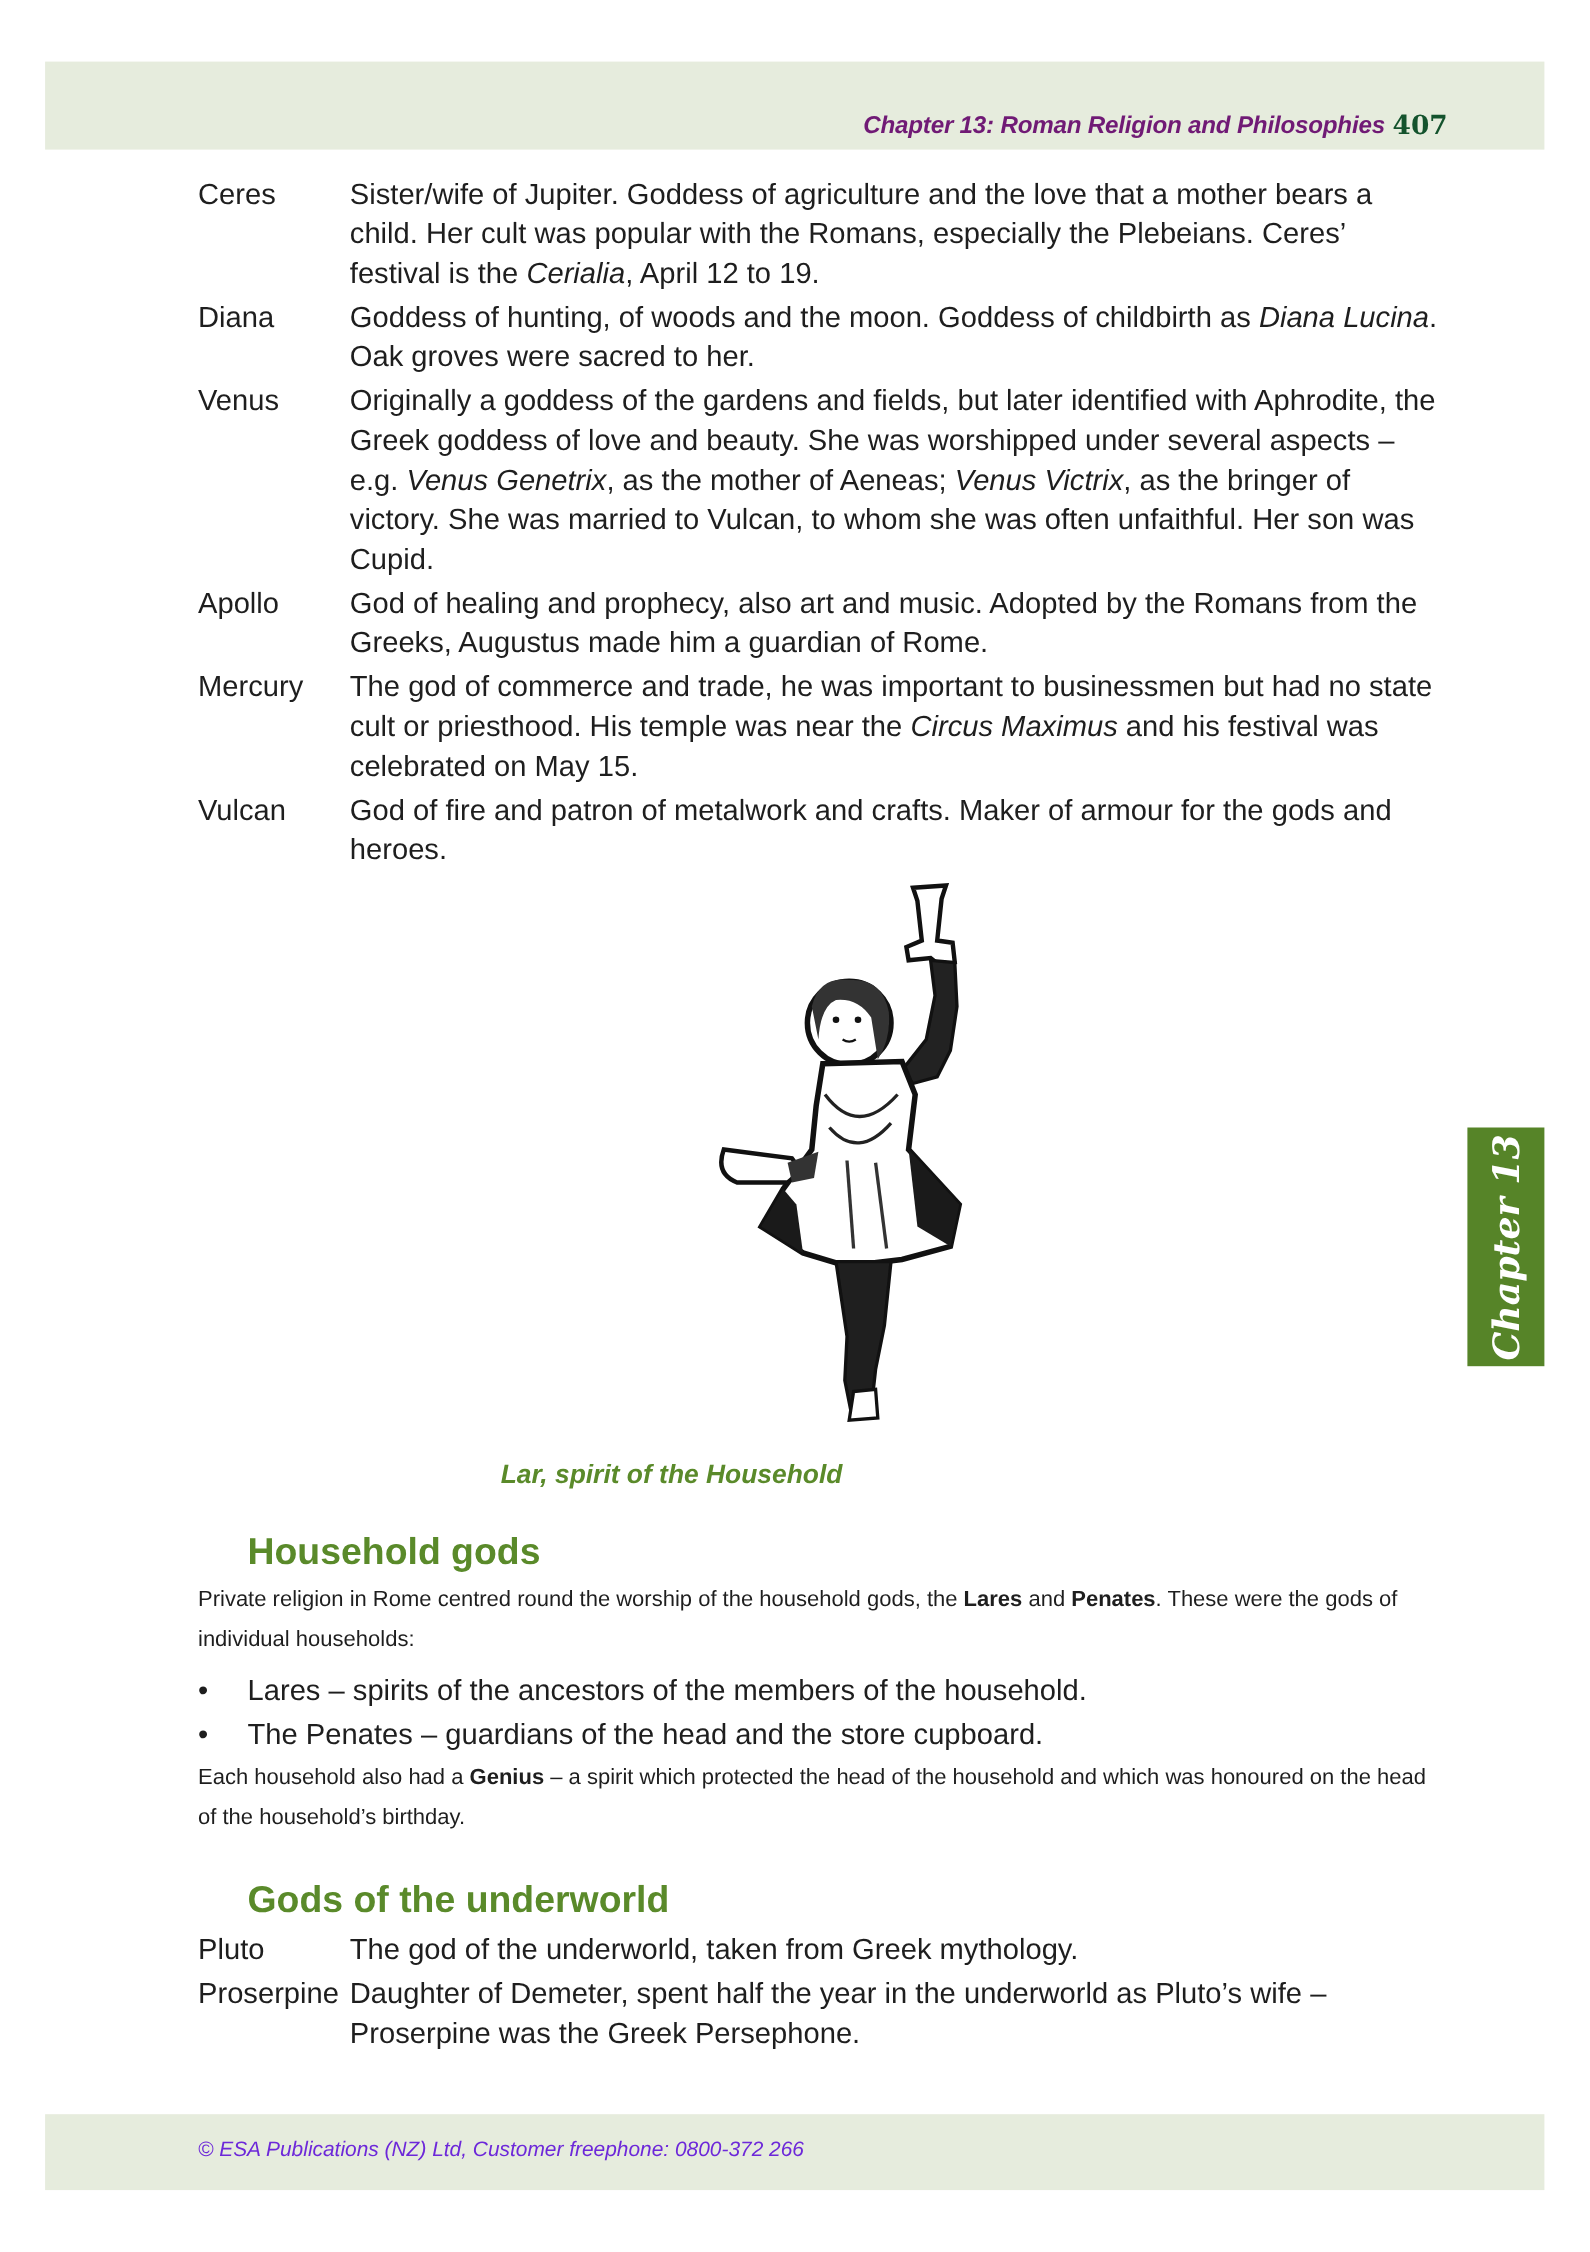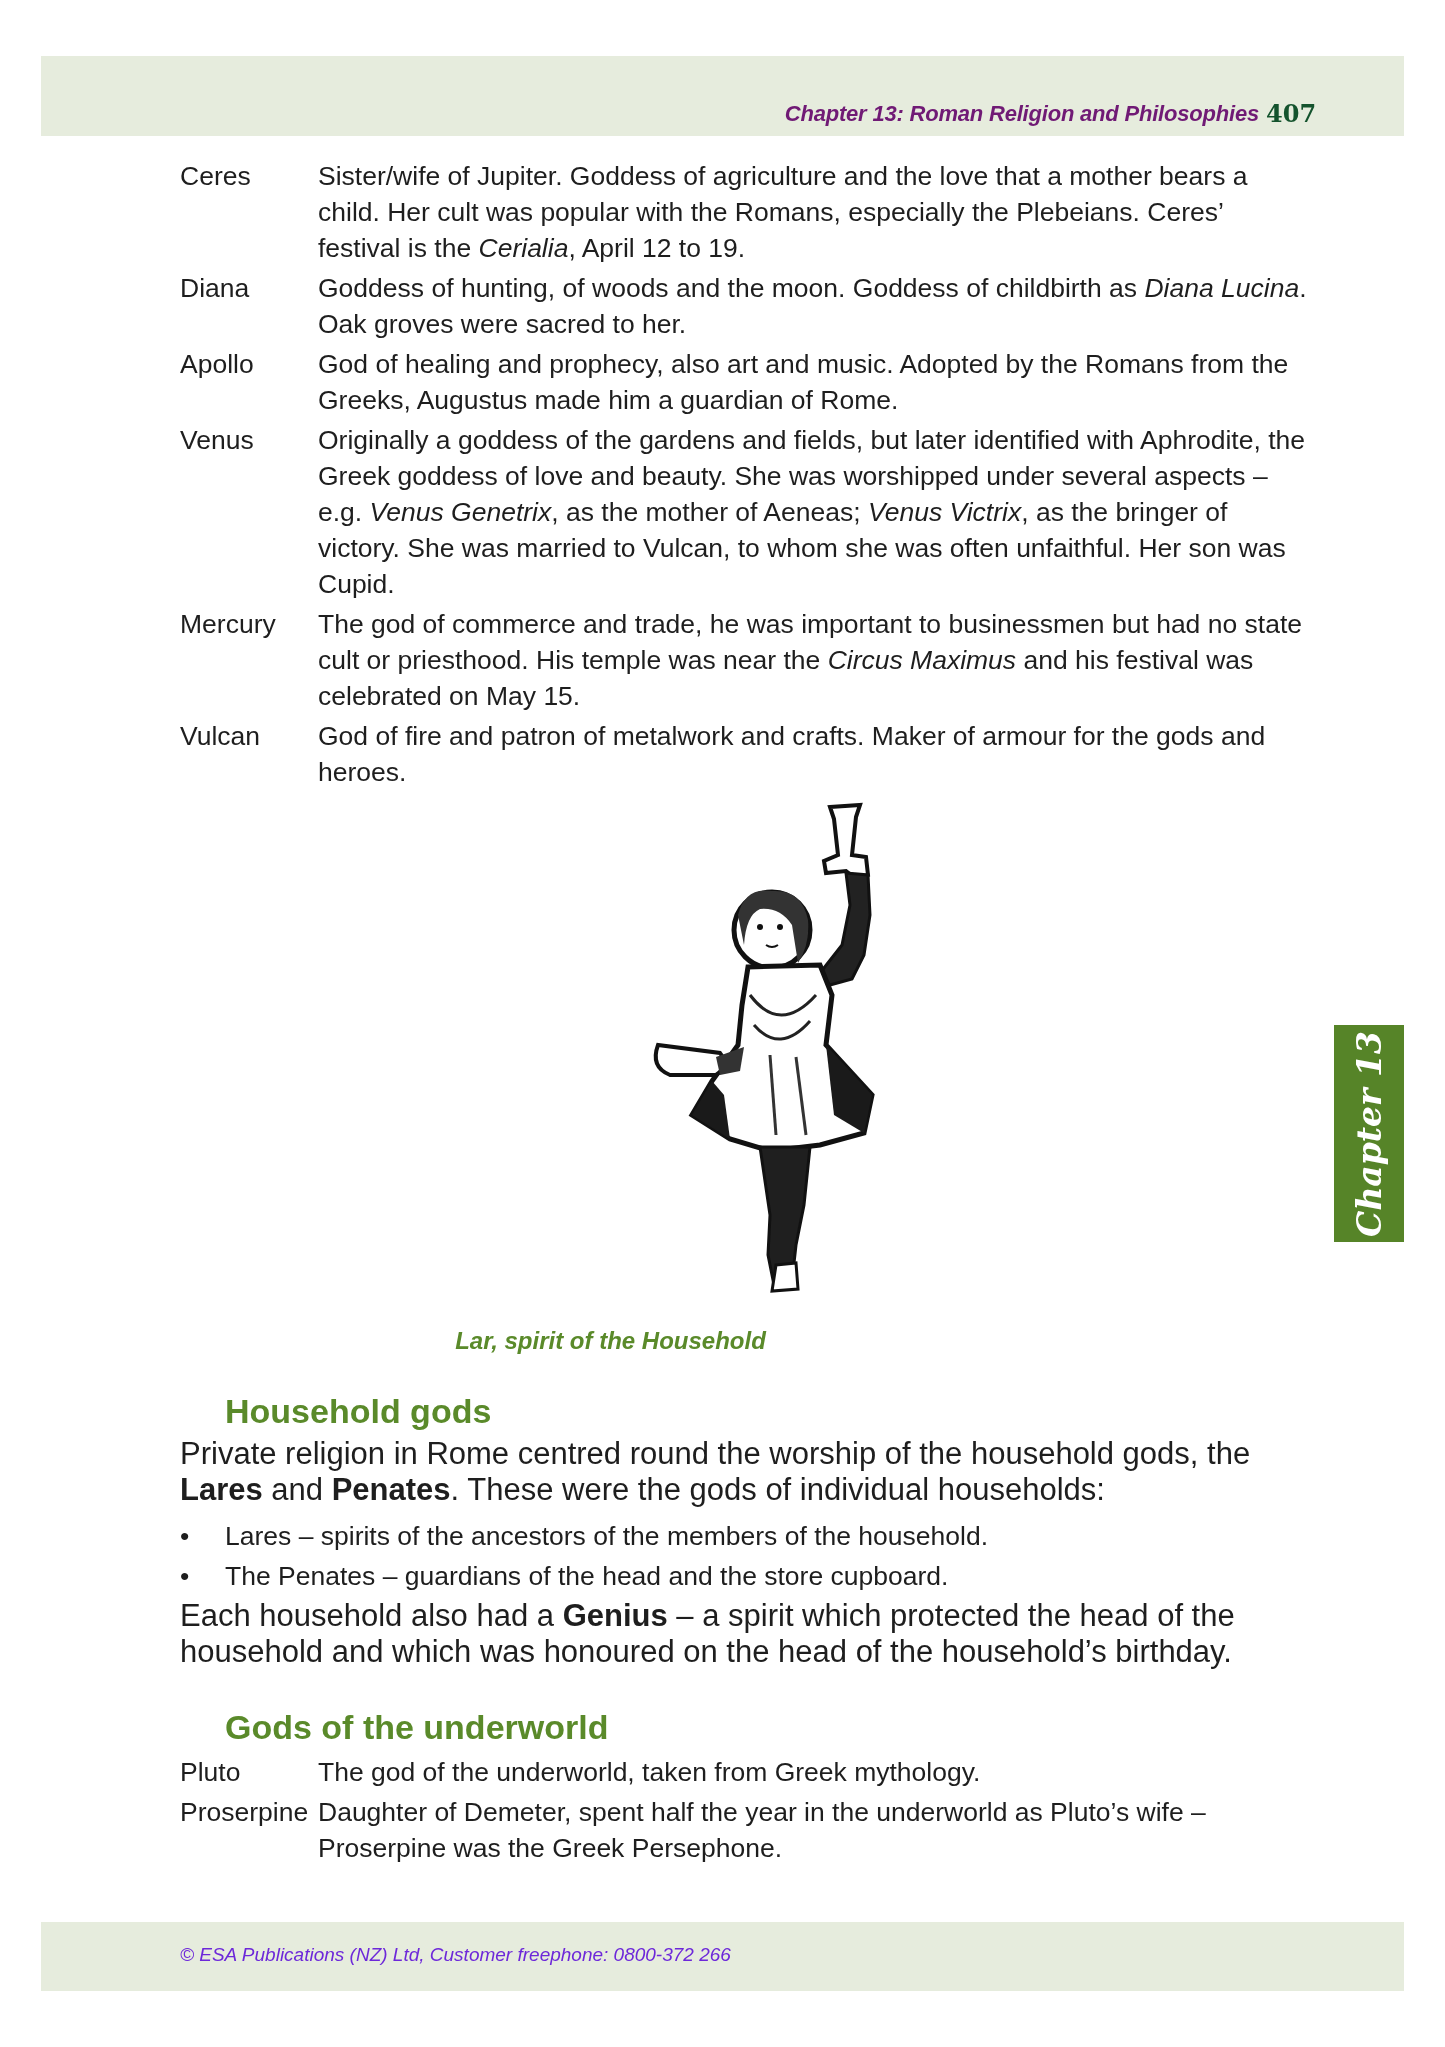--- a/index.html
+++ b/index.html
@@ -23,21 +23,21 @@
   .caption { position: absolute; left: 0; width: 1221px; top: 1327px; text-align: center;
              font-style: italic; font-weight: bold; font-size: 24px; color: #5a8a2a; }
 
   .side-tab { position: absolute; left: 1334px; top: 1025px; width: 70px; height: 217px;
               background: #568428; }
   .side-tab span { position: absolute; left: 50%; top: 50%; transform: translate(-50%, -50%) rotate(-90deg);
                    white-space: nowrap; font-family: "DejaVu Serif", serif; font-style: italic; font-weight: bold;
                    font-size: 33px; color: #ffffff; }
 
   .section-heading { position: absolute; left: 180px; font-weight: bold; font-size: 34px; color: #5a8a2a; margin-left: 45px; }
-  .para { position: absolute; left: 180px; width: 1130px; font-size: 31px; line-height: 36px; }
+  .para { position: absolute; left: 180px; width: 1130px; font-size: 20px; line-height: 36px; }
   .bullets { position: absolute; left: 180px; width: 1130px; font-size: 26.5px; line-height: 36px;
              margin: 0; padding: 0; list-style: none; }
   .bullets li { display: flex; margin-bottom: 4px; }
   .bullets .dot { width: 45px; flex-shrink: 0; }
 
   .footer-band { position: absolute; left: 41px; top: 1922px; width: 1363px; height: 69px;
                  background: #e6ecdd; }
   .footer-text { position: absolute; left: 180px; top: 1944px; font-style: italic; font-size: 19px;
                  color: #6d28d9; }
 </style>
@@ -51,26 +51,26 @@
 <div class="content">
   <div class="entry">
     <div class="term">Ceres</div>
     <div class="def">Sister/wife of Jupiter. Goddess of agriculture and the love that a mother bears a child. Her cult was popular with the Romans, especially the Plebeians. Ceres’ festival is the <i>Cerialia</i>, April 12 to 19.</div>
   </div>
   <div class="entry">
     <div class="term">Diana</div>
     <div class="def">Goddess of hunting, of woods and the moon. Goddess of childbirth as <i>Diana Lucina</i>. Oak groves were sacred to her.</div>
   </div>
   <div class="entry">
+    <div class="term">Venus</div>
+    <div class="def">Originally a goddess of the gardens and fields, but later identified with Aphrodite, the Greek goddess of love and beauty. She was worshipped under several aspects – e.g. <i>Venus Genetrix</i>, as the mother of Aeneas; <i>Venus Victrix</i>, as the bringer of victory. She was married to Vulcan, to whom she was often unfaithful. Her son was Cupid.</div>
+  </div>
+  <div class="entry">
     <div class="term">Apollo</div>
     <div class="def">God of healing and prophecy, also art and music. Adopted by the Romans from the Greeks, Augustus made him a guardian of Rome.</div>
-  </div>
-  <div class="entry">
-    <div class="term">Venus</div>
-    <div class="def">Originally a goddess of the gardens and fields, but later identified with Aphrodite, the Greek goddess of love and beauty. She was worshipped under several aspects – e.g. <i>Venus Genetrix</i>, as the mother of Aeneas; <i>Venus Victrix</i>, as the bringer of victory. She was married to Vulcan, to whom she was often unfaithful. Her son was Cupid.</div>
   </div>
   <div class="entry">
     <div class="term">Mercury</div>
     <div class="def">The god of commerce and trade, he was important to businessmen but had no state cult or priesthood. His temple was near the <i>Circus Maximus</i> and his festival was celebrated on May 15.</div>
   </div>
   <div class="entry">
     <div class="term">Vulcan</div>
     <div class="def">God of fire and patron of metalwork and crafts. Maker of armour for the gods and heroes.</div>
   </div>
 </div>

